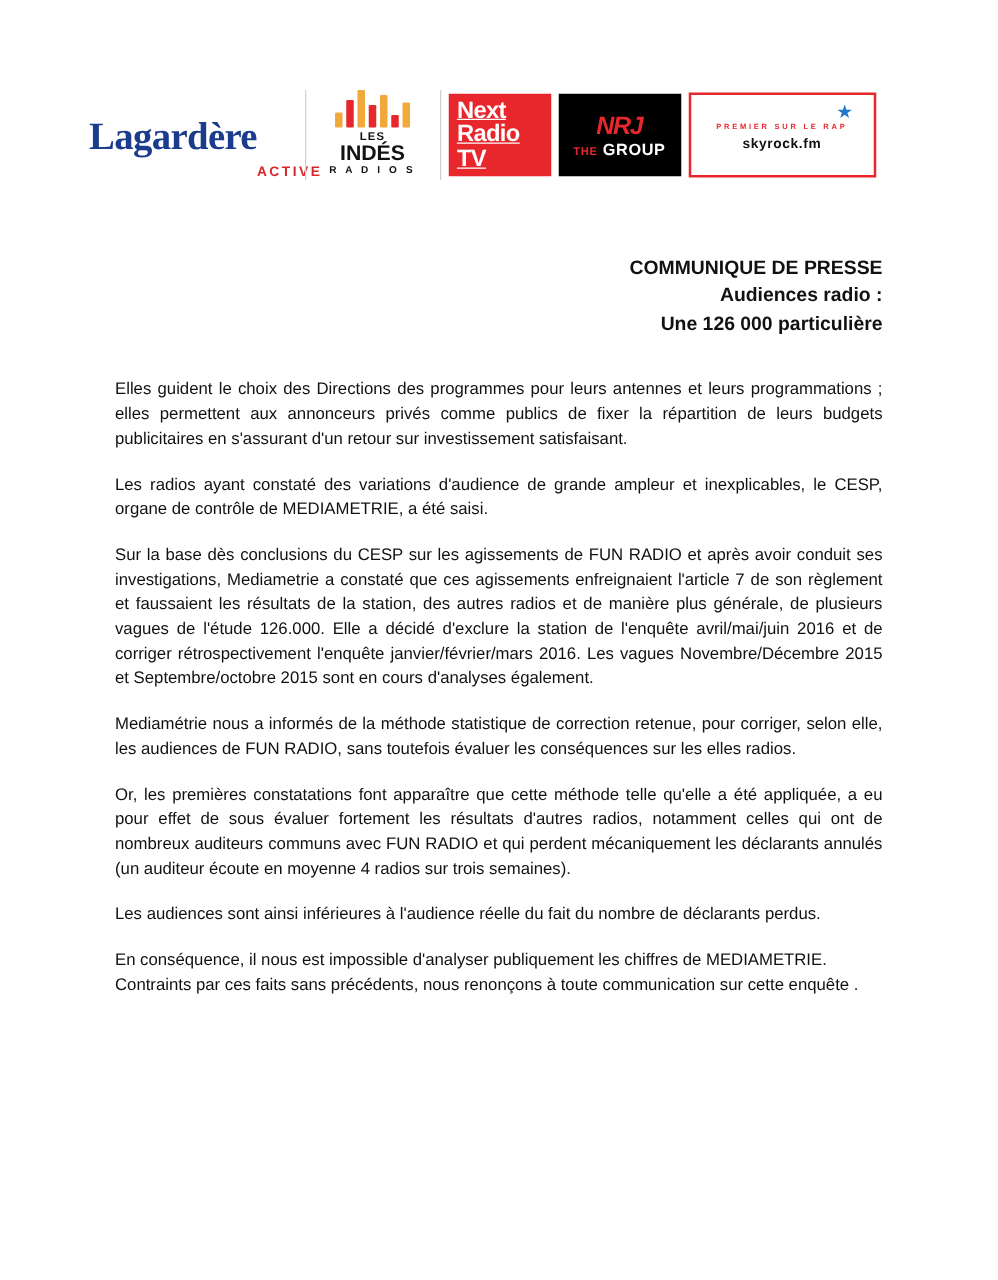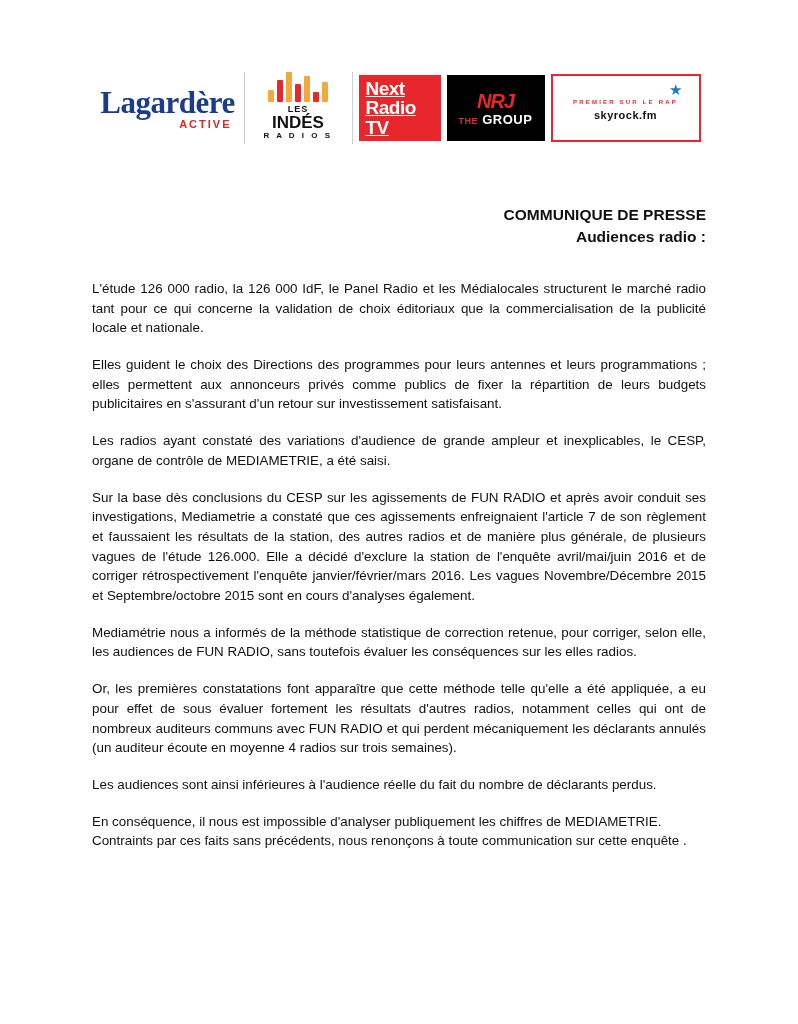--- a/index.html
+++ b/index.html
@@ -36,21 +36,21 @@
     height: 72px;
     display: flex;
     align-items: center;
     justify-content: center;
     box-sizing: border-box;
   }
 
   
   .logo-lagardere {
     width: 140px;
-    flex-direction: column;
+    flex-direction: row;
     align-items: center;
     justify-content: center;
     line-height: 1;
   }
   .logo-lagardere .l-main {
     font-family: "Liberation Serif", serif;
     font-size: 31px;
     font-weight: 700;
     color: #1b3c8c;
     letter-spacing: -0.5px;
@@ -274,24 +274,24 @@
       <span class="sky-star">★</span>
       <div class="sky-tag">PREMIER SUR LE RAP</div>
       <div class="sky-url">skyrock.fm</div>
     </div>
 
   </div>
 
   <div class="title-block">
     <div>COMMUNIQUE DE PRESSE</div>
     <div>Audiences radio :</div>
+    <div>Une 126 000 particulière</div>
   </div>
 
   <div class="body-text">
-    <p>L'étude 126 000 radio, la 126 000 IdF, le Panel Radio et les Médialocales structurent le marché radio tant pour ce qui concerne la validation de choix éditoriaux que la commercialisation de la publicité locale et nationale.</p>
     <p>Elles guident le choix des Directions des programmes pour leurs antennes et leurs programmations ; elles permettent aux annonceurs privés comme publics de fixer la répartition de leurs budgets publicitaires en s'assurant d'un retour sur investissement satisfaisant.</p>
     <p>Les radios ayant constaté des variations d'audience de grande ampleur et inexplicables, le CESP, organe de contrôle de MEDIAMETRIE, a été saisi.</p>
     <p>Sur la base dès conclusions du CESP sur les agissements de FUN RADIO et après avoir conduit ses investigations, Mediametrie a constaté que ces agissements enfreignaient l'article 7 de son règlement et faussaient les résultats de la station, des autres radios et de manière plus générale, de plusieurs vagues de l'étude 126.000. Elle a décidé d'exclure la station de l'enquête avril/mai/juin 2016 et de corriger rétrospectivement l'enquête janvier/février/mars 2016. Les vagues Novembre/Décembre 2015 et Septembre/octobre 2015 sont en cours d'analyses également.</p>
     <p>Mediamétrie nous a informés de la méthode statistique de correction retenue, pour corriger, selon elle, les audiences de FUN RADIO, sans toutefois évaluer les conséquences sur les elles radios.</p>
     <p>Or, les premières constatations font apparaître que cette méthode telle qu'elle a été appliquée, a eu pour effet de sous évaluer fortement les résultats d'autres radios, notamment celles qui ont de nombreux auditeurs communs avec FUN RADIO et qui perdent mécaniquement les déclarants annulés  (un auditeur écoute en moyenne 4 radios sur trois semaines).</p>
     <p>Les audiences sont ainsi inférieures à l'audience réelle du fait du nombre de déclarants perdus.</p>
     <p style="white-space: pre-line;">En conséquence, il nous est impossible d'analyser publiquement les chiffres de MEDIAMETRIE.
 Contraints par ces faits sans précédents, nous renonçons à toute communication sur cette enquête .</p>
   </div>
 

